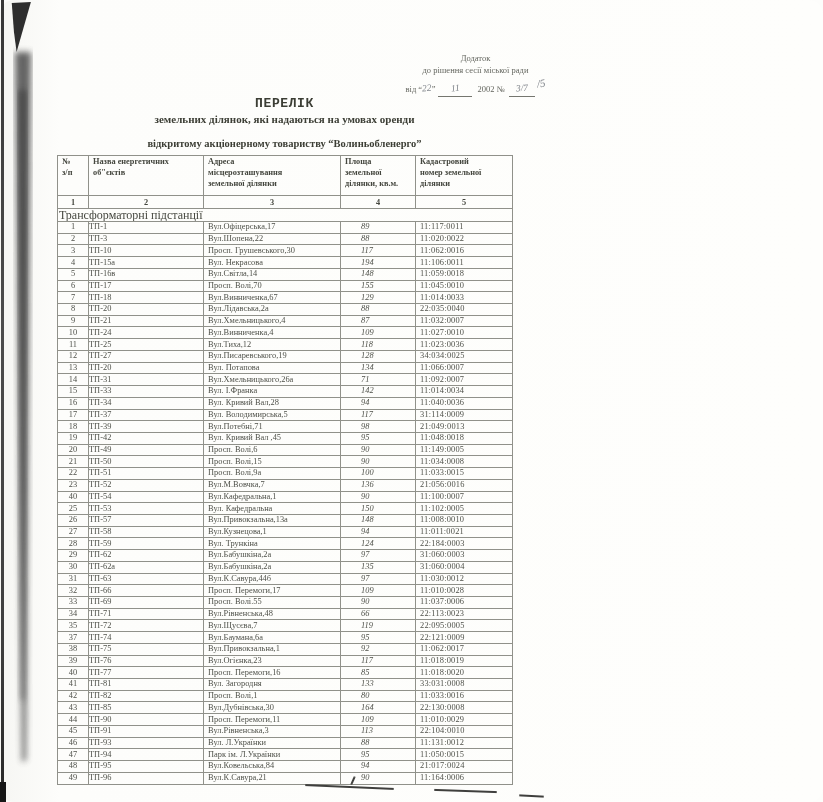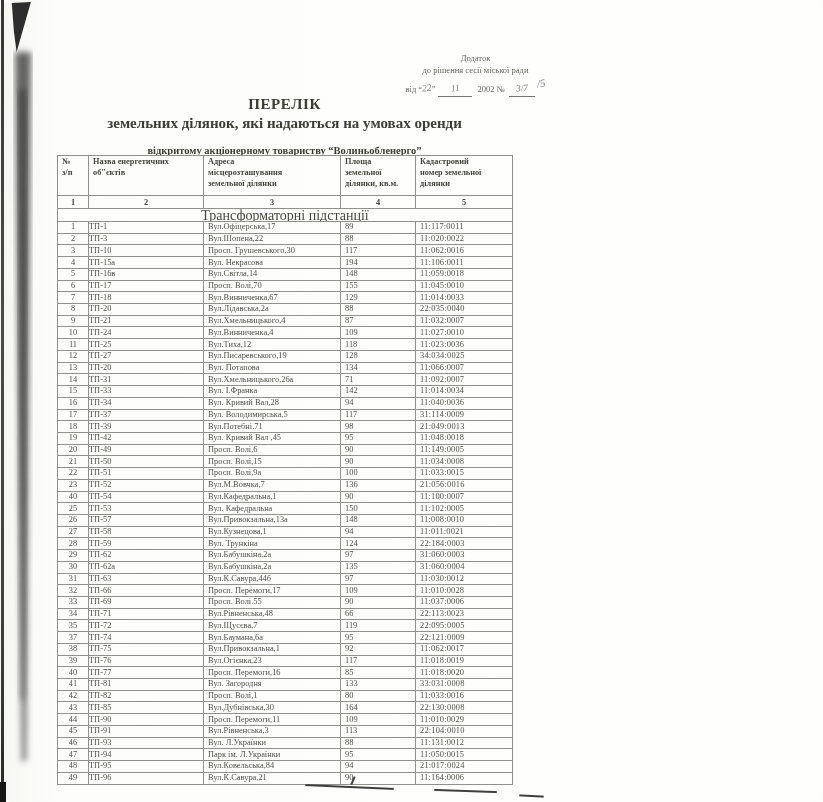--- a/index.html
+++ b/index.html
@@ -23,40 +23,40 @@
   .annotation{position:absolute;left:368px;top:52px;width:215px;text-align:center;
     font-size:8.5px;color:#63655e;line-height:1.45;}
   .annotation .hand{font-style:italic;color:#80858b;font-size:9.5px;display:inline-block;transform:rotate(-5deg);}
   .annotation .uline{display:inline-block;min-width:34px;border-bottom:.8px solid #75766f;margin:0 3px;}
   .annotation .uline2{display:inline-block;min-width:26px;border-bottom:.8px solid #75766f;margin:0 2px;}
   .annotation sup.hand{font-size:11px;transform:rotate(-10deg) translateY(-1px);}
 
   
   .title{position:absolute;left:57px;top:96px;width:455px;text-align:center;
     color:#3c3e35;font-weight:bold;}
-  .title .t1{font-size:15px;letter-spacing:.6px;}
-  .title .t2{font-size:15px;margin-top:2px;}
+  .title .t1{font-size:13px;letter-spacing:.6px;font-family:Liberation Mono, monospace;}
+  .title .t2{font-size:11px;margin-top:2px;}
   .title .t3{font-size:10.5px;margin-top:13px;}
 
   
   table.doc{position:absolute;left:57px;top:155px;width:455px;border-collapse:collapse;table-layout:fixed;
     color:#4e5049;}
   table.doc col.w0{width:31px}table.doc col.w1{width:115px}table.doc col.w2{width:137px}
   table.doc col.w3{width:75px}table.doc col.w4{width:97px}
   table.doc th,table.doc td{border:1px solid #90918a;overflow:hidden;}
   table.doc thead th{font-size:8.3px;font-weight:bold;color:#45473f;text-align:left;vertical-align:top;
     padding:1px 2px 2px 4px;height:36px;white-space:pre-line;line-height:1.3;}
   tr.colnums td{height:10px;text-align:center;font-size:8.3px;font-weight:bold;color:#45473f;line-height:9px;}
-  tr.section td{height:10px;text-align:center;font-size:14px;color:#45473f;line-height:9px;}
+  tr.section td{height:10px;font-size:12px;color:#45473f;line-height:9px;}
   tbody.rows tr{height:11.72px;}
   tbody.rows td{font-size:8.4px;line-height:8px;vertical-align:middle;white-space:nowrap;}
   tbody.rows td.c0{text-align:center;}
   tbody.rows td.c1{padding-left:0;}
   tbody.rows td.c2{padding-left:4px;}
-  tbody.rows td.c3{padding-left:4px;}
+  tbody.rows td.c3{padding-left:20px;font-style:italic;}
   tbody.rows td.c4{padding-left:4px;letter-spacing:.2px;margin-top:24px;}
 
   
   .stroke{position:absolute;background:#3f3f3d;border-radius:2px;filter:blur(.3px);}
   .stroke.s1{left:305px;top:786px;width:89px;height:2px;transform:rotate(2.5deg);}
   .stroke.s2{left:434px;top:790px;width:63px;height:2px;transform:rotate(2deg);}
   .stroke.s3{left:519px;top:795px;width:25px;height:2px;transform:rotate(3deg);}
   .stroke.tick{left:352px;top:776px;width:1.5px;height:9px;transform:rotate(24deg);}
 </style>
 </head>

